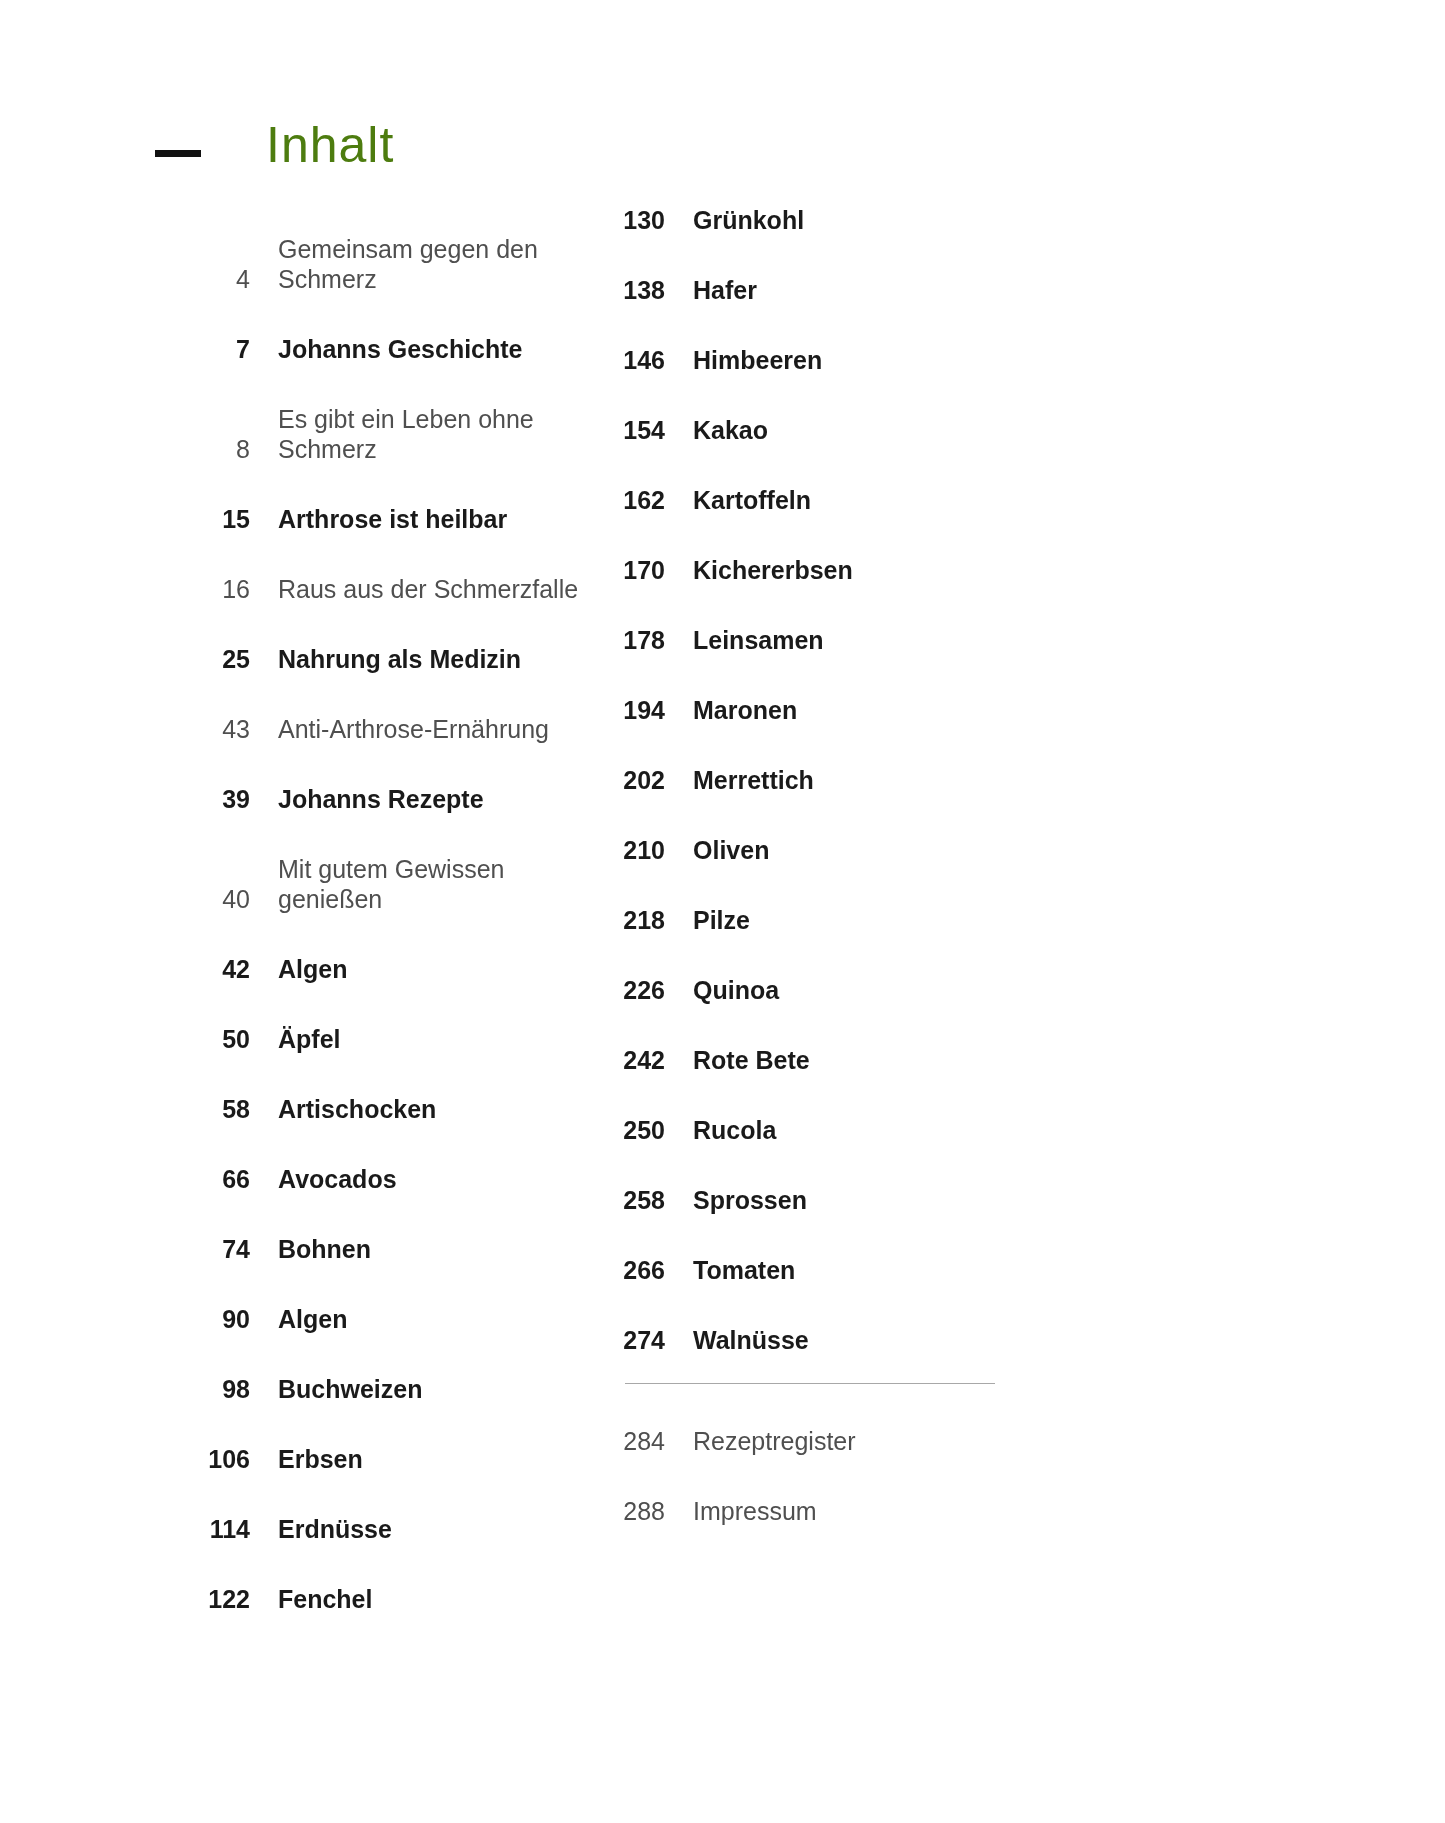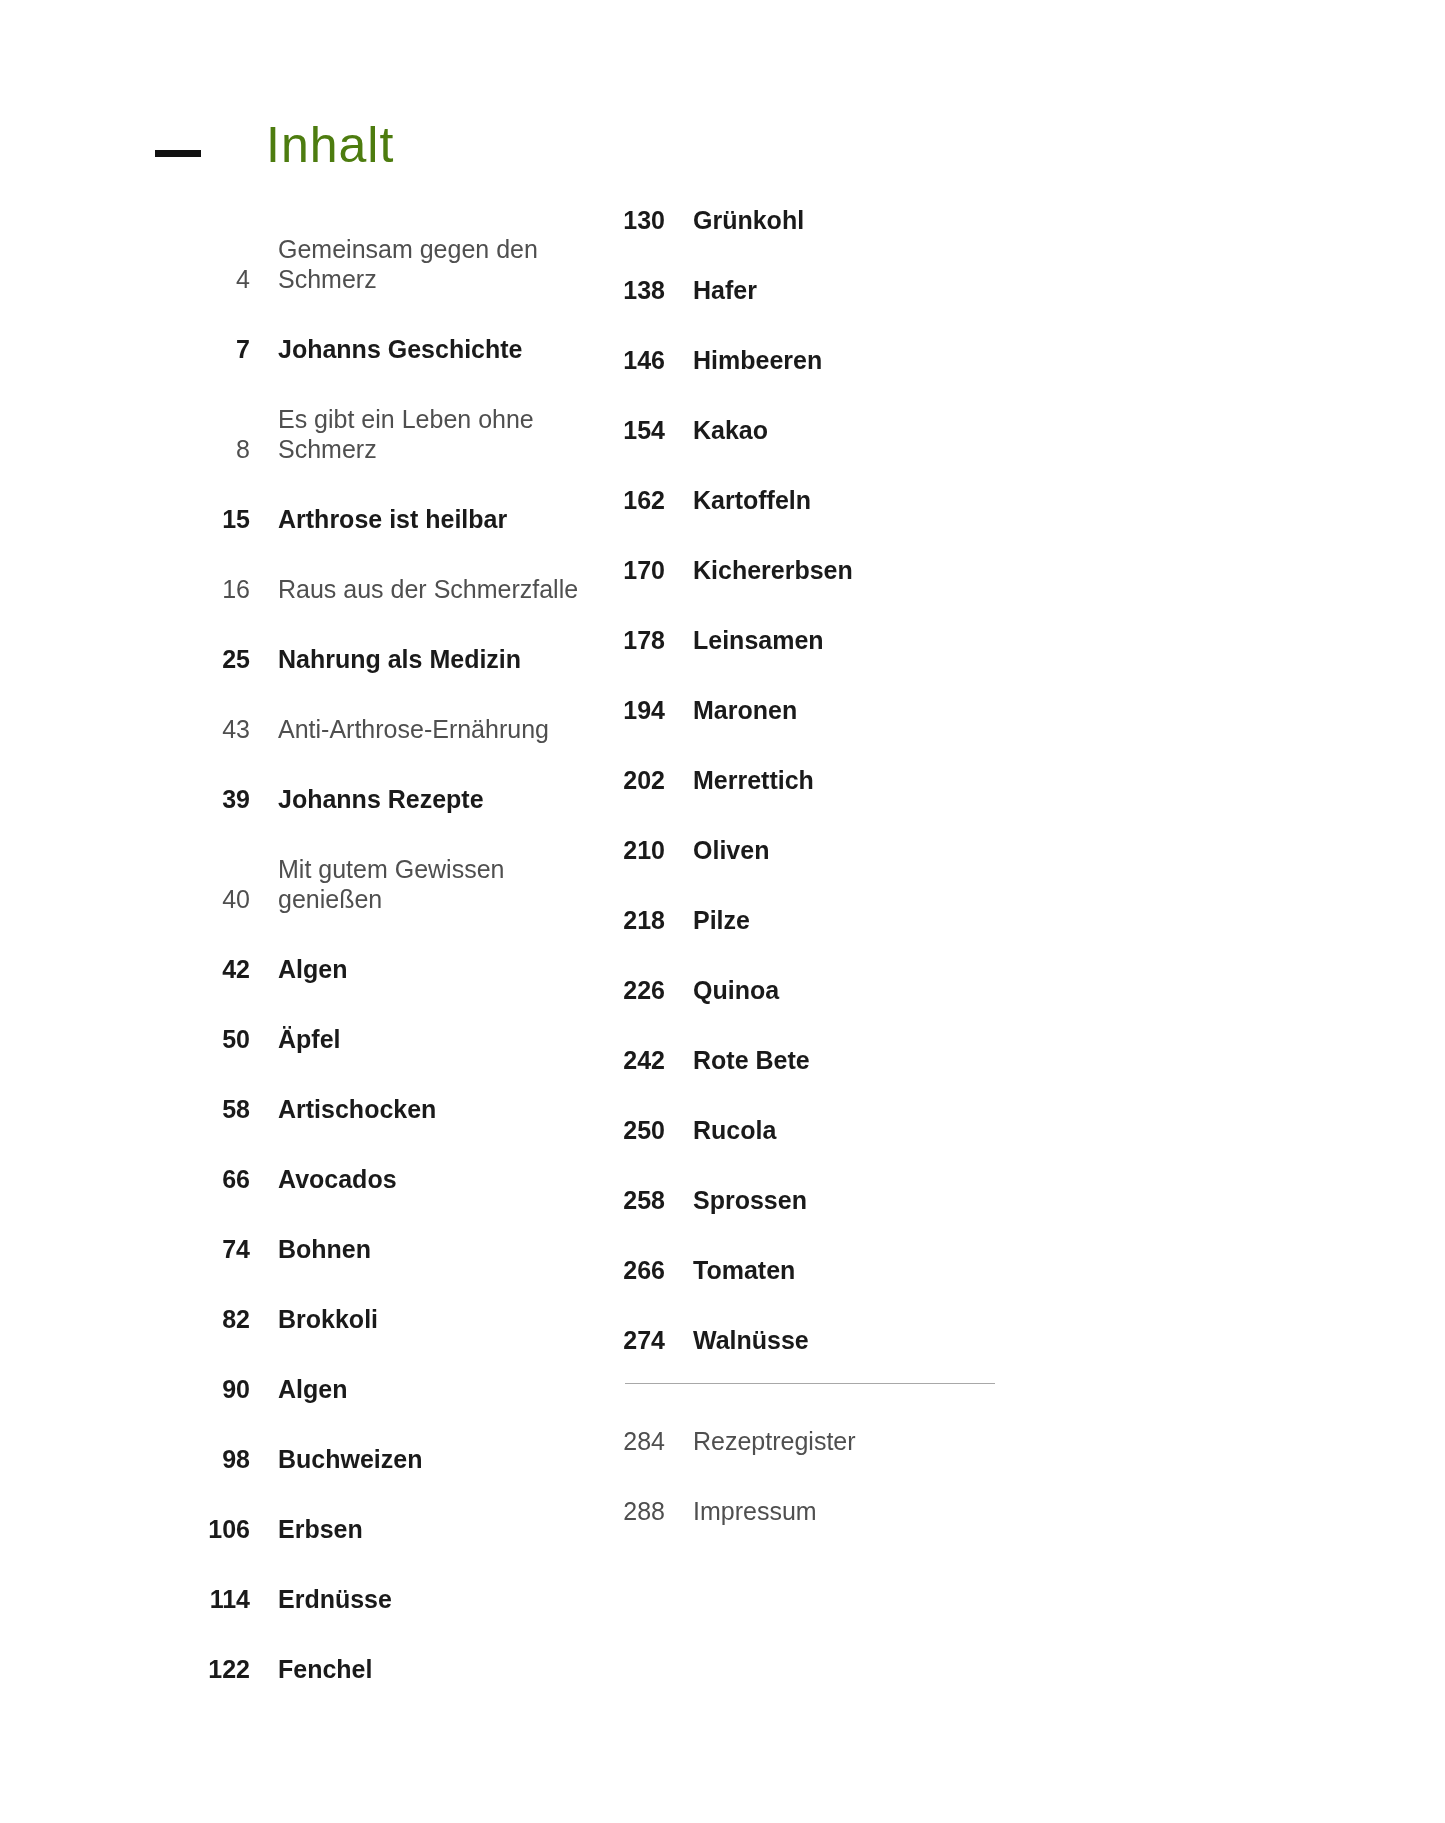--- a/index.html
+++ b/index.html
@@ -138,24 +138,20 @@
       </div>
       <div class="toc-row bold">
         <span class="toc-num">66</span>
         <span class="toc-label">Avocados</span>
       </div>
       <div class="toc-row bold">
         <span class="toc-num">74</span>
         <span class="toc-label">Bohnen</span>
       </div>
       <div class="toc-row bold">
-        <span class="toc-num">82</span>
-        <span class="toc-label">Brokkoli</span>
-      </div>
-      <div class="toc-row bold">
         <span class="toc-num">90</span>
         <span class="toc-label">Algen</span>
       </div>
       <div class="toc-row bold">
         <span class="toc-num">98</span>
         <span class="toc-label">Buchweizen</span>
       </div>
       <div class="toc-row bold">
         <span class="toc-num">106</span>
         <span class="toc-label">Erbsen</span>

